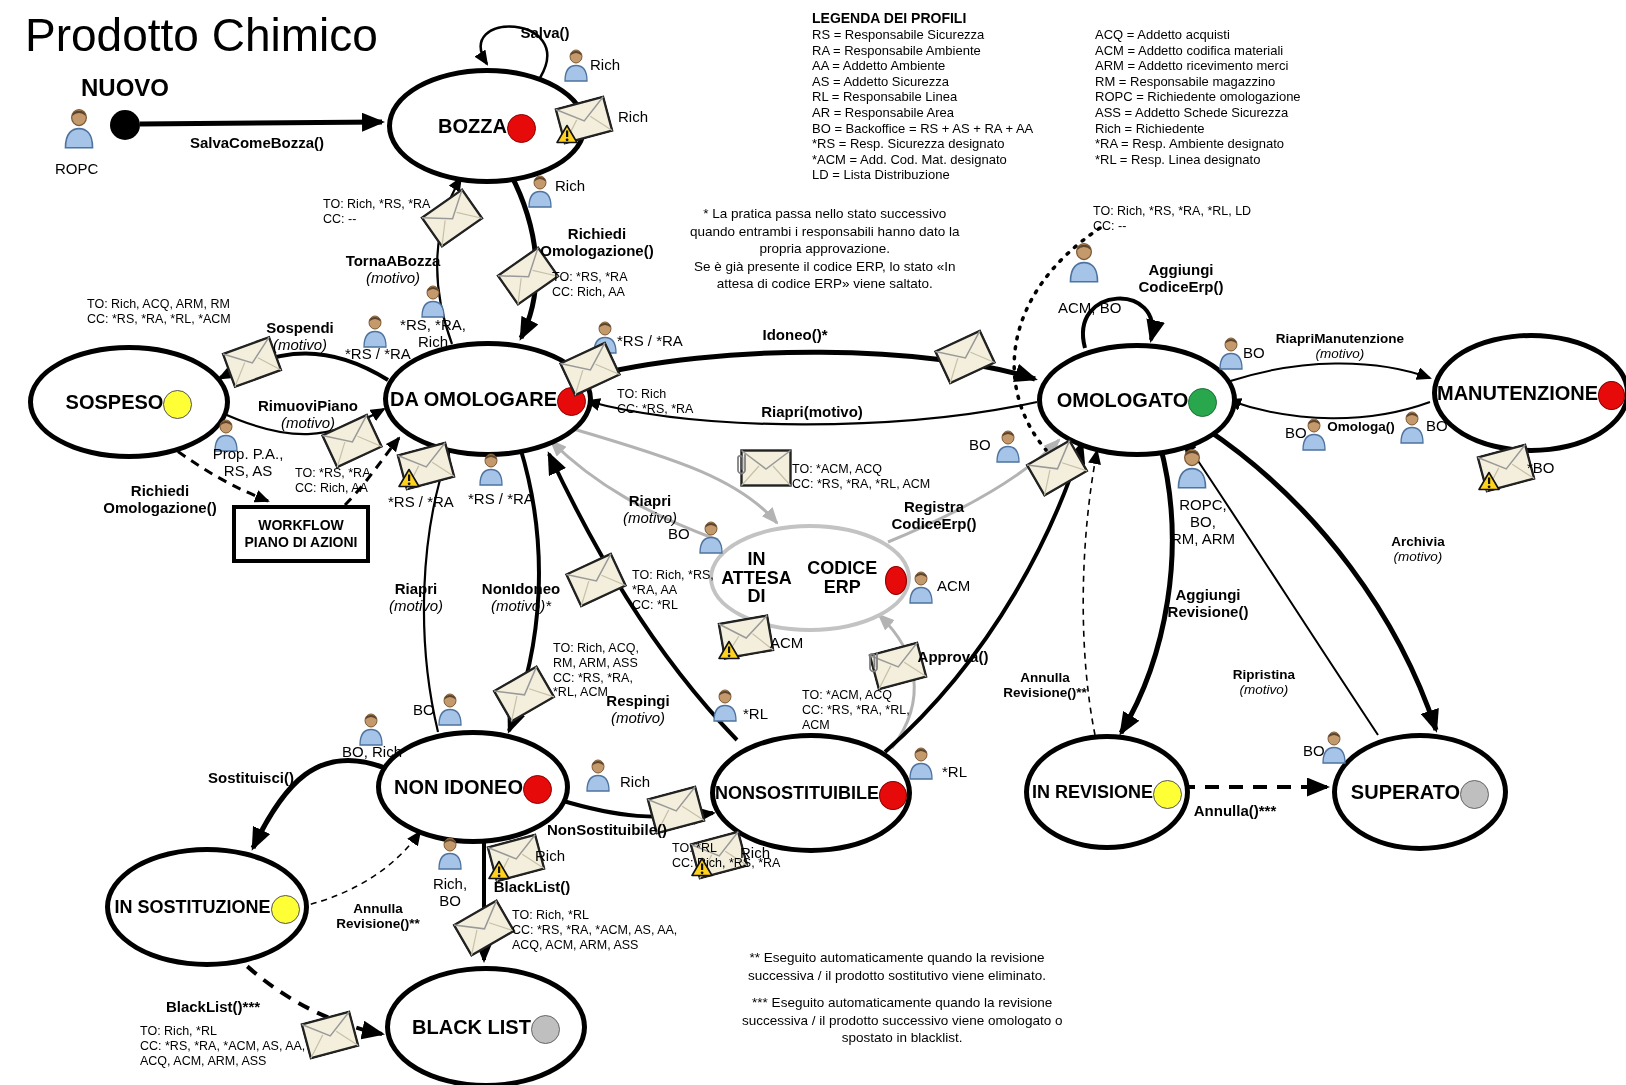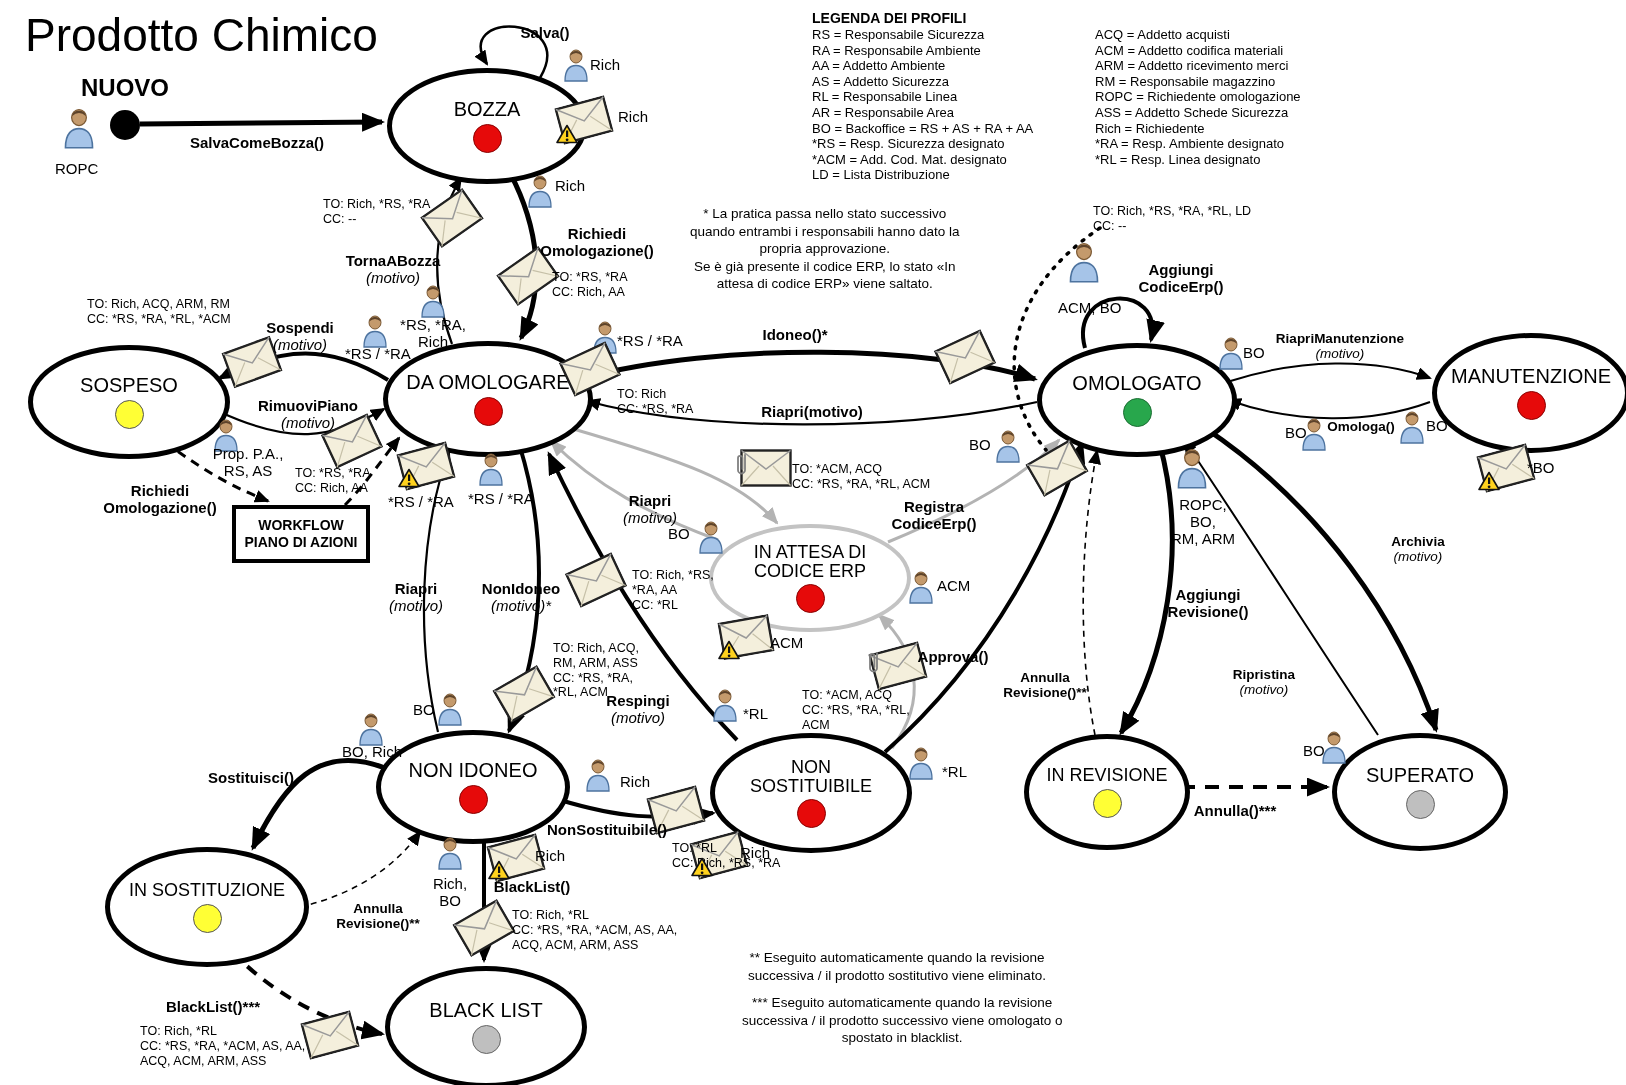--- a/index.html
+++ b/index.html
@@ -1,20 +1,20 @@
 <!DOCTYPE html>
 <html><head>
 <meta charset="utf-8">
 <style>
   html,body{margin:0;padding:0;background:#fff;font-family:"Liberation Sans",sans-serif;color:#000;}
   #canvas{position:relative;width:1626px;height:1085px;background:#fff;overflow:hidden;}
   #edges{position:absolute;left:0;top:0;z-index:1;}
   .state{position:absolute;z-index:2;background:#fff;border:5px solid #000;border-radius:50%;
-         display:flex;flex-direction:column;align-items:center;justify-content:center;
-         text-align:center;font-weight:normal;font-size:20px;line-height:1.05;}
+         display:flex;flex-direction:row;align-items:center;justify-content:center;
+         text-align:center;font-weight:bold;font-size:20px;line-height:1.05;}
   .state.f18{font-size:18px;}
   .state.grayline{border-color:#c3c3c3;border-width:4px;}
   .dot{width:27px;height:27px;border-radius:50%;border:1.5px solid #444;margin-top:4px;}
   .dot.red{background:#e60a0a;border-color:#8a0202;}
   .dot.yellow{background:#ffff35;border-color:#555;}
   .dot.green{background:#28a74c;border-color:#1d6e34;}
   .dot.gray{background:#bfbfbf;border-color:#666;}
   .box{position:absolute;z-index:2;background:#fff;border:4px solid #000;display:flex;flex-direction:column;
        align-items:center;justify-content:center;font-weight:bold;font-size:14px;text-align:center;line-height:1.2;}
   .title{position:absolute;z-index:4;font-size:46px;font-weight:400;}

